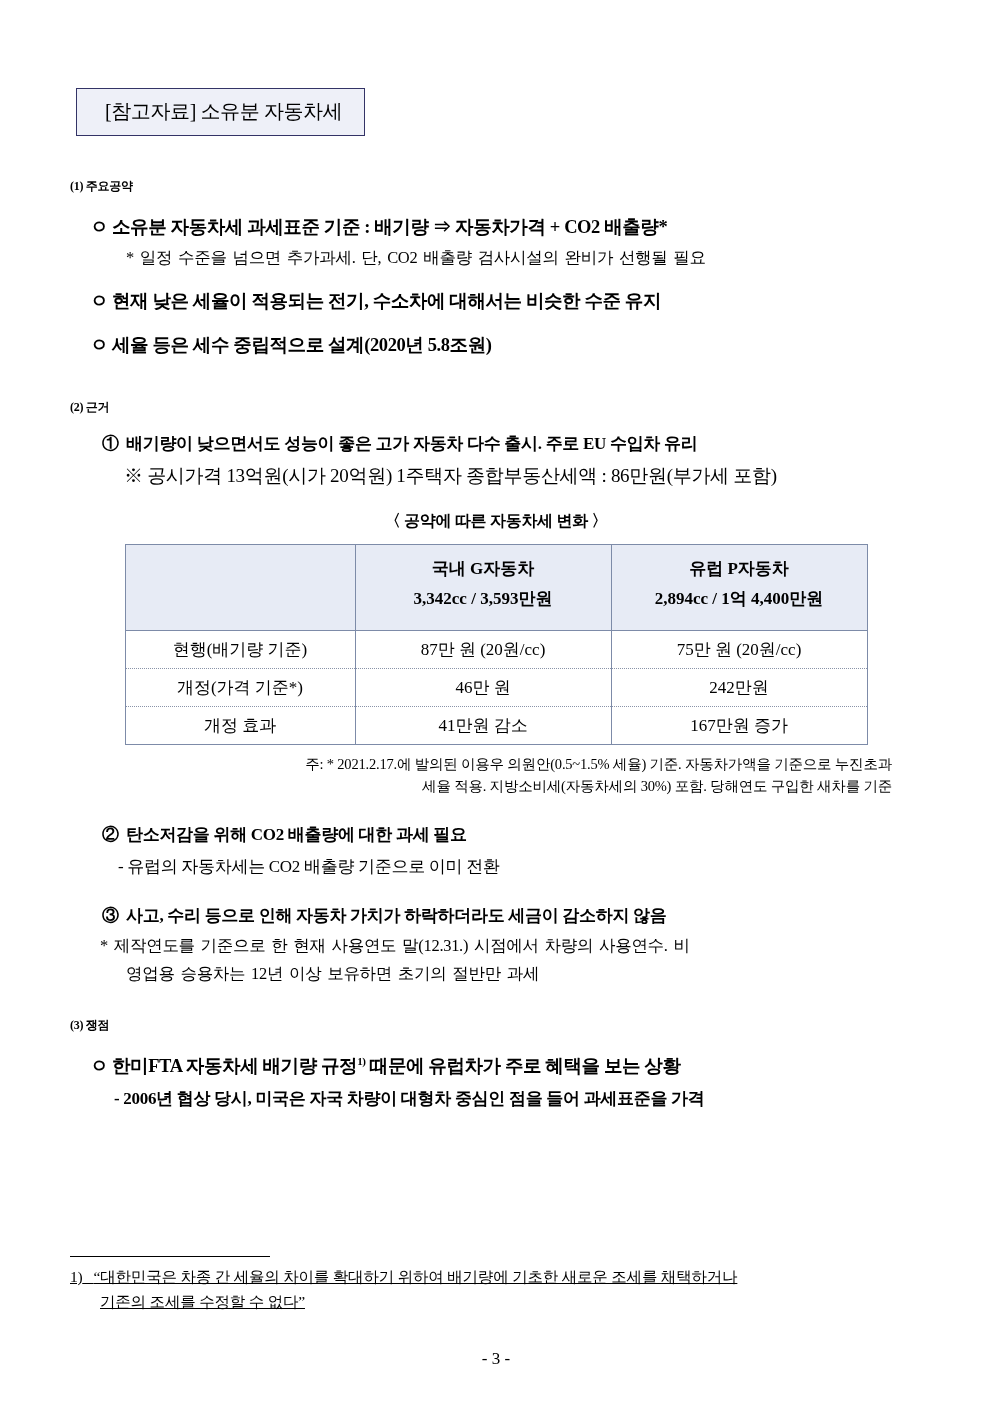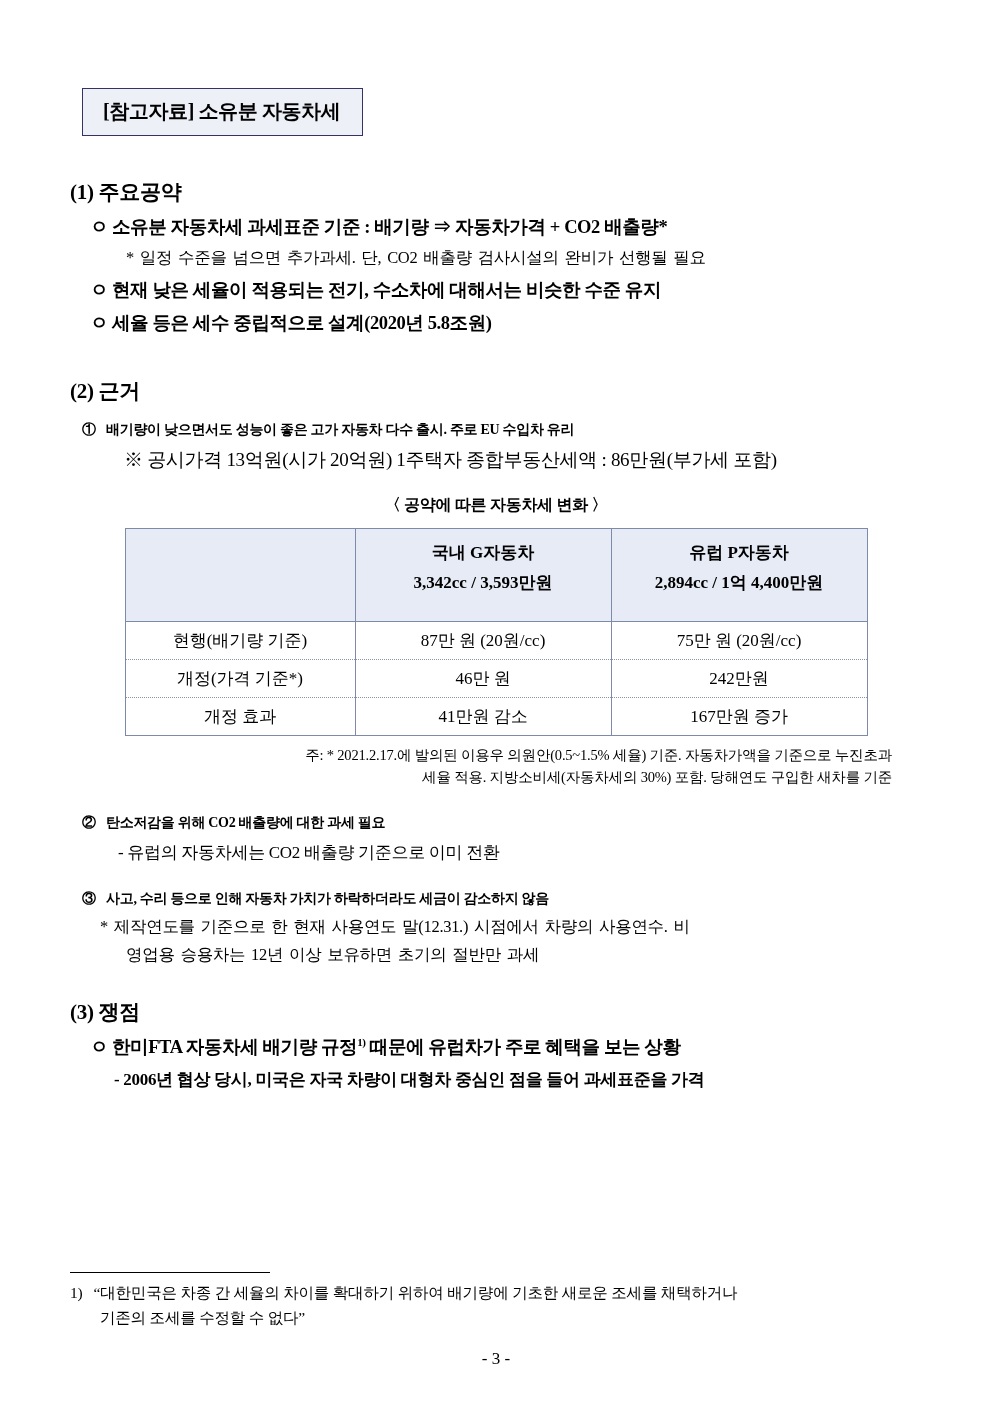--- a/index.html
+++ b/index.html
@@ -20,61 +20,61 @@
     height: 1403px;
     box-sizing: border-box;
     padding: 88px 70px 40px 70px;
   }
 
   
   .title-box {
     display: inline-block;
     border: 1px solid #333366;
     background: #eef0f8;
-    padding: 9px 22px 10px 20px;
-    margin-left: 12px;
+    padding: 9px 22px 10px 28px;
+    margin-left: 6px;
     font-size: 20px;
-    font-weight: bold;
+    font-weight: normal;
     letter-spacing: -0.4px;
   }
 
   .sec-head {
-    font-size: 21px;
+    font-size: 12px;
     font-weight: bold;
     margin-top: 42px;
     margin-left: 0px;
     letter-spacing: -0.3px;
   }
 
   .bullet-o {
     font-size: 18.5px;
     font-weight: bold;
-    margin-top: 8px;
+    margin-top: 19px;
     margin-left: 20px;
     letter-spacing: -0.4px;
   }
   .bullet-o .mark {
     display: inline-block;
     width: 22px;
     font-weight: bold;
   }
 
   .sub-star {
     font-size: 16.5px;
     margin-top: 8px;
     margin-left: 56px;
     letter-spacing: -0.3px;
     word-spacing: 2px;
   }
 
   .num-item {
-    font-size: 14px;
+    font-size: 17px;
     font-weight: bold;
     margin-top: 16px;
-    margin-left: 12px;
+    margin-left: 32px;
     letter-spacing: -0.3px;
   }
   .num-item .circ {
     display: inline-block;
     width: 24px;
   }
 
   .note-line {
     font-size: 19px;
     margin-top: 8px;
@@ -108,21 +108,21 @@
     text-align: center;
     font-size: 17px;
     padding: 6px 4px;
     font-family: "Liberation Serif", serif;
   }
   table.carTable thead td {
     background: #e7ebf5;
     font-weight: bold;
     font-size: 17px;
     padding-top: 9px;
-    padding-bottom: 23px;
+    padding-bottom: 16px;
     line-height: 1.75;
   }
   table.carTable tbody td {
     border-top: 1px dotted #8a93a8;
     border-bottom: 1px dotted #8a93a8;
     padding: 7px 4px;
   }
   table.carTable tbody tr:last-child td {
     border-bottom: 1px solid #7d8ba8;
   }
@@ -162,21 +162,21 @@
   .page-number {
     position: absolute;
     bottom: 34px;
     left: 0;
     width: 992px;
     text-align: center;
     font-size: 17px;
   }
 
   .sup { font-size: 11px; vertical-align: super; }
-  .footer-area { position: absolute; left: 70px; bottom: 72px; width: 860px; }
+  .footer-area { position: absolute; left: 70px; bottom: 88px; width: 860px; text-decoration: underline; }
 </style>
 </head>
 <body>
 
 <div class="page">
 
   <div class="title-box">[참고자료] 소유분 자동차세</div>
 
   
   <div class="sec-head">(1) 주요공약</div>

